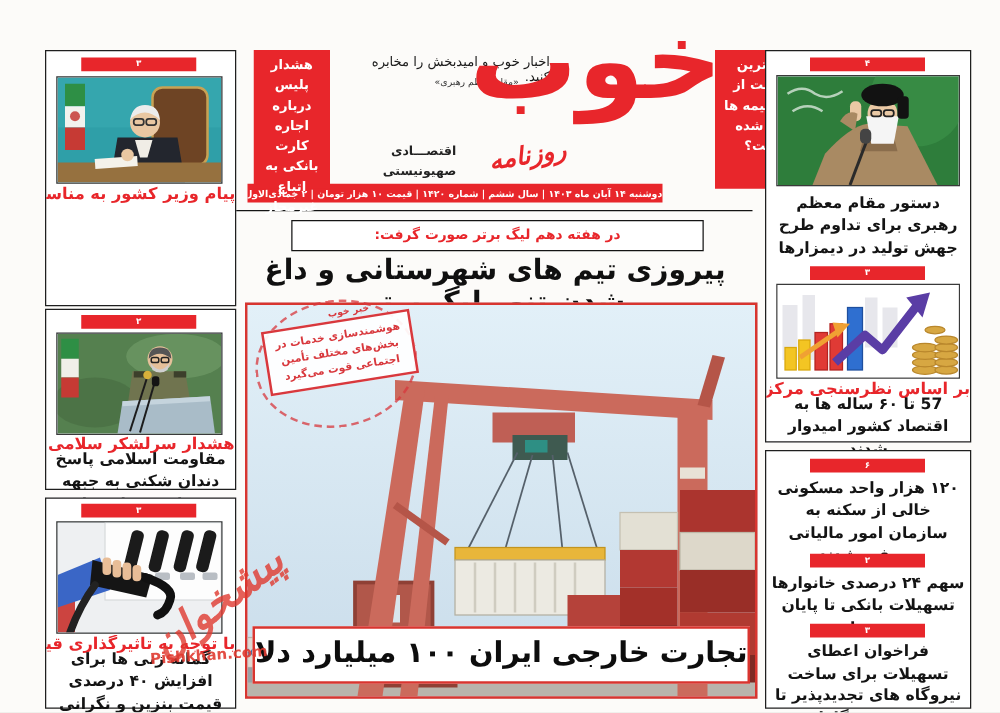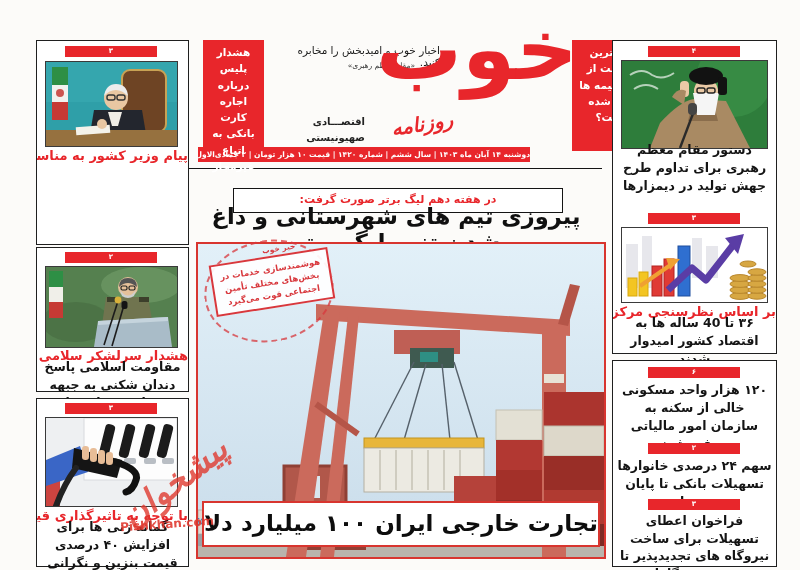--- a/index.html
+++ b/index.html
@@ -14,21 +14,21 @@
           white-space:nowrap;overflow:hidden;}
   .hl{position:absolute;color:#141414;font-weight:bold;text-align:center;width:100%;line-height:1.45;}
   .hl-sm{font-size:12.5px;}
   .promo{position:absolute;background:#e8262b;color:#fff;font-weight:bold;display:flex;
          align-items:flex-start;justify-content:center;text-align:center;font-size:10.5px;line-height:1.55;
          padding:4px 3px;box-sizing:border-box;}
   .redline{position:absolute;background:#e8262b;color:#fff;font-size:7.5px;font-weight:bold;
            text-align:center;line-height:15px;height:15px;overflow:hidden;white-space:nowrap;}
   .rule{position:absolute;border-top:1.6px solid #141414;}
   .kickbox{position:absolute;border:1.6px solid #141414;background:#fff;color:#e8262b;
-           font-weight:bold;font-size:11px;text-align:center;margin-top:12px;}
+           font-weight:bold;font-size:11px;text-align:center;}
   .bighl{position:absolute;color:#101010;font-weight:bold;text-align:center;}
   .mainphoto{position:absolute;border:2.5px solid #d8352f;overflow:hidden;background:#d9e8f1;}
   .stamp{position:absolute;transform:rotate(-9deg);border:2.5px solid #d8383d;color:#d8383d;
          background:rgba(255,255,255,0.93);font-size:8.5px;font-weight:bold;text-align:center;
          line-height:1.5;padding:5px 6px;z-index:6;}
   .stamp-ring{position:absolute;border:2px dashed #d8383d;border-radius:50%;transform:rotate(-9deg);
          opacity:.75;z-index:5;pointer-events:none;}
   .stamp-label{position:absolute;color:#d8383d;font-size:7.5px;font-weight:bold;transform:rotate(-9deg);
          z-index:7;}
   .mainbar{position:absolute;background:#fff;border:2px solid #d8352f;color:#0d0d0d;font-weight:bold;
@@ -274,21 +274,21 @@
         <ellipse cx="84" cy="15" rx="17" ry="9" fill="#121212"></ellipse>
         <rect x="96" y="16" width="9" height="18" rx="3" fill="#121212"></rect>
         <rect x="75" y="27" width="8" height="5" rx="2" fill="none" stroke="#222" stroke-width="1.4"></rect>
         <rect x="85" y="27" width="8" height="5" rx="2" fill="none" stroke="#222" stroke-width="1.4"></rect>
         <rect x="58" y="20" width="9" height="16" rx="4" fill="#eac9a5"></rect>
         <path d="M50 36 Q56 26 64 30 L62 44 Z" fill="#a98a63"></path>
         <line x1="58" y1="87" x2="72" y2="50" stroke="#2a2a2a" stroke-width="2.4"></line>
         <rect x="66" y="42" width="9" height="12" rx="4" fill="#444"></rect>
       </svg>
     </div>
-    <div class="hl hl-sm" style="top:100px;padding:0 8px;box-sizing:border-box;">دستور مقام معظم رهبری برای تداوم طرح جهش تولید در دیمزارها</div>
+    <div class="hl hl-sm" style="top:112px;padding:0 8px;box-sizing:border-box;">دستور مقام معظم رهبری برای تداوم طرح جهش تولید در دیمزارها</div>
     <div class="tab" style="left:35px;top:172px;width:92px;">۳</div>
     <div class="photo" style="left:8px;top:186px;width:145px;height:74px;background:#fff;">
       <svg width="145" height="74" viewBox="0 0 145 74">
         <rect width="145" height="74" fill="#ffffff"></rect>
         <g fill="#e7e7ec">
           <rect x="4" y="16" width="12" height="44"></rect>
             <rect x="20" y="8" width="10" height="52"></rect>
           <rect x="70" y="10" width="10" height="40"></rect>
             <rect x="84" y="18" width="12" height="32"></rect>
         </g>
@@ -311,21 +311,21 @@
           <rect x="42" y="31" width="10" height="37" fill="#e03a35" stroke="#b32320"></rect>
           <rect x="56" y="18" width="12" height="50" fill="#2f6fd0" stroke="#1f4f9e"></rect>
         </g>
         <polyline points="18,58 50,36" fill="none" stroke="#f0a133" stroke-width="4"></polyline>
         <polygon points="44,30 58,31 48,42" fill="#f0a133"></polygon>
         <polyline points="46,62 70,40 84,52 112,16" fill="none" stroke="#5a3da5" stroke-width="7" stroke-linejoin="round"></polyline>
         <polygon points="103,10 122,6 116,26" fill="#5a3da5"></polygon>
       </svg>
     </div>
     <div class="kicker" style="top:263px;">بر اساس نظرسنجی مرکز پژوهش‌های مجلس اعلام شد:</div>
-    <div class="hl hl-sm" style="top:273px;padding:0 6px;box-sizing:border-box;">۳۶ تا 40 ساله ها به اقتصاد کشور امیدوار شدند</div>
+    <div class="hl hl-sm" style="top:273px;padding:0 6px;box-sizing:border-box;">57 تا ۶۰ ساله ها به اقتصاد کشور امیدوار شدند</div>
   </div>
 
   <div class="newsbox" style="left:612px;top:360px;width:163px;height:205px;">
     <div class="tab" style="left:35px;top:6px;width:92px;">۶</div>
     <div class="hl hl-sm" style="top:20px;padding:0 6px;box-sizing:border-box;">۱۲۰ هزار واحد مسکونی خالی از سکنه به سازمان امور مالیاتی معرفی شدند</div>
     <div class="tab" style="left:35px;top:82px;width:92px;">۲</div>
     <div class="hl hl-sm" style="top:96px;padding:0 4px;box-sizing:border-box;">سهم ۲۴ درصدی خانوارها تسهیلات بانکی تا پایان مهرماه</div>
     <div class="tab" style="left:35px;top:138px;width:92px;">۳</div>
     <div class="hl hl-sm" style="top:151px;padding:0 6px;box-sizing:border-box;line-height:1.4;">فراخوان اعطای تسهیلات برای ساخت نیروگاه های تجدیدپذیر تا سقف ۱۰ مگاوات</div>
   </div>

